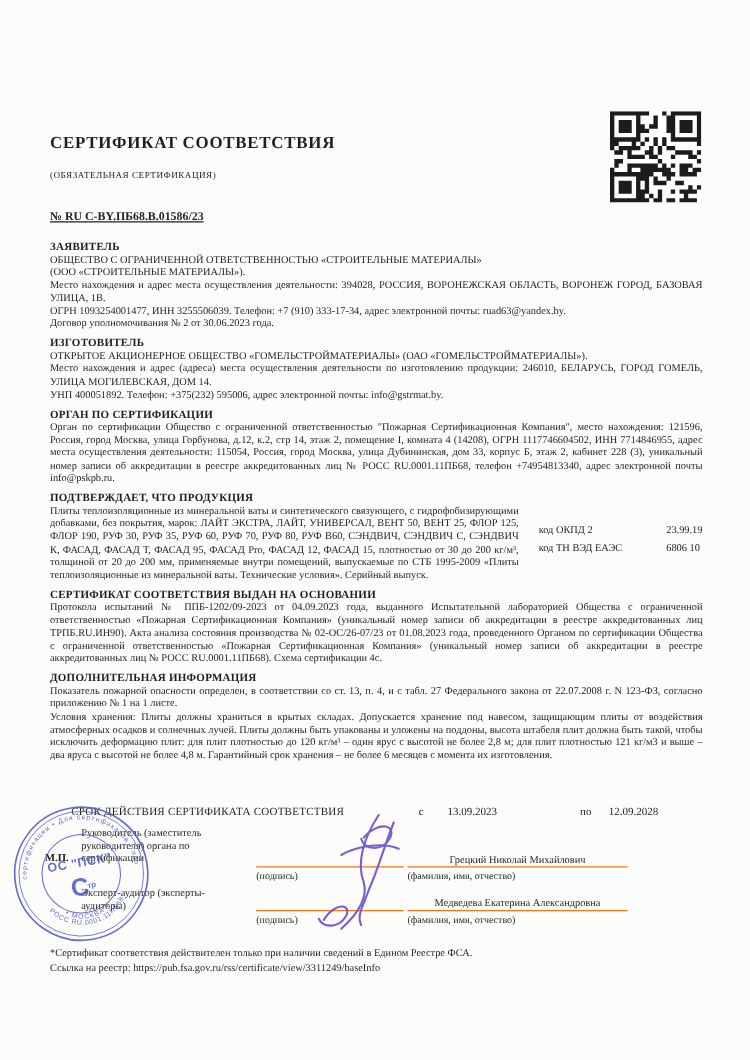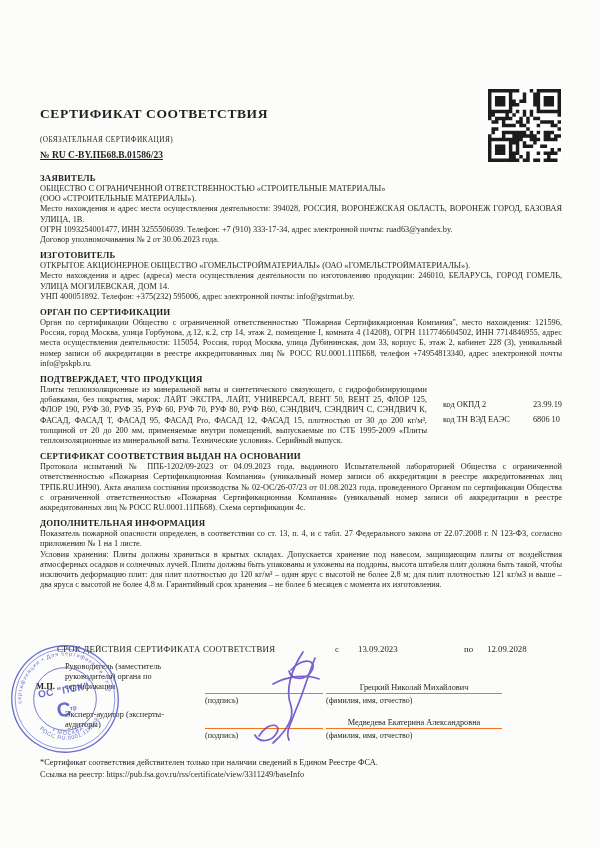--- a/index.html
+++ b/index.html
@@ -2,28 +2,28 @@
 <html><head>
 <meta charset="utf-8">
 <style>
   html,body{margin:0;padding:0;background:#e8e8e8;}
   .page{position:relative;width:600px;height:848px;background:#fcfcfa;overflow:hidden;
         font-family:"Liberation Serif","DejaVu Serif",serif;color:#1f1f1f;margin:0 auto;}
   .content{position:absolute;left:40px;top:0;width:522px;}
   .hdr{margin-top:106px;text-align:left;}
   .title{font-size:13.5px;font-weight:bold;letter-spacing:.6px;}
   .subtitle{font-size:7.3px;margin-top:13px;letter-spacing:.4px;}
-  .cnumber{font-size:9.5px;font-weight:bold;text-decoration:underline;margin-top:6px;}
+  .cnumber{font-size:9.5px;font-weight:bold;text-decoration:underline;margin-top:25px;}
   .flow{margin-top:13px;}
   .sec h3{font-size:8.8px;font-weight:bold;margin:5px 0 1px 0;letter-spacing:.2px;}
   .sec p{font-size:8.3px;line-height:10.2px;margin:0;text-align:justify;}
   .prod-row{display:flex;}
   .prod-desc{width:388px;}
   .codes{margin-left:16px;padding-top:15px;font-size:8.3px;flex:1;}
-  .code-row{display:flex;margin-bottom:6px;white-space:nowrap;}
+  .code-row{display:flex;margin-bottom:6px;white-space:nowrap;gap:12px;}
   .code-label{width:90px;}
   .validity{position:absolute;left:40px;top:644px;width:522px;height:14px;font-size:8.8px;}
   .validity span{position:absolute;white-space:nowrap;}
   .v-head{left:5px;font-weight:normal;letter-spacing:.2px;margin-left:12px;}
   .v-c{left:295px;}.v-from{left:318px;}.v-po{left:424px;}.v-to{left:447px;}
   .sig-area{position:absolute;left:40px;top:653px;width:522px;height:100px;font-size:8.3px;}
   .cell{position:absolute;}
   .role{text-align:left;line-height:9.8px;}
   .u{border-bottom:1px solid #f97316;display:flex;align-items:flex-end;justify-content:center;
      box-sizing:border-box;padding-bottom:1px;}

